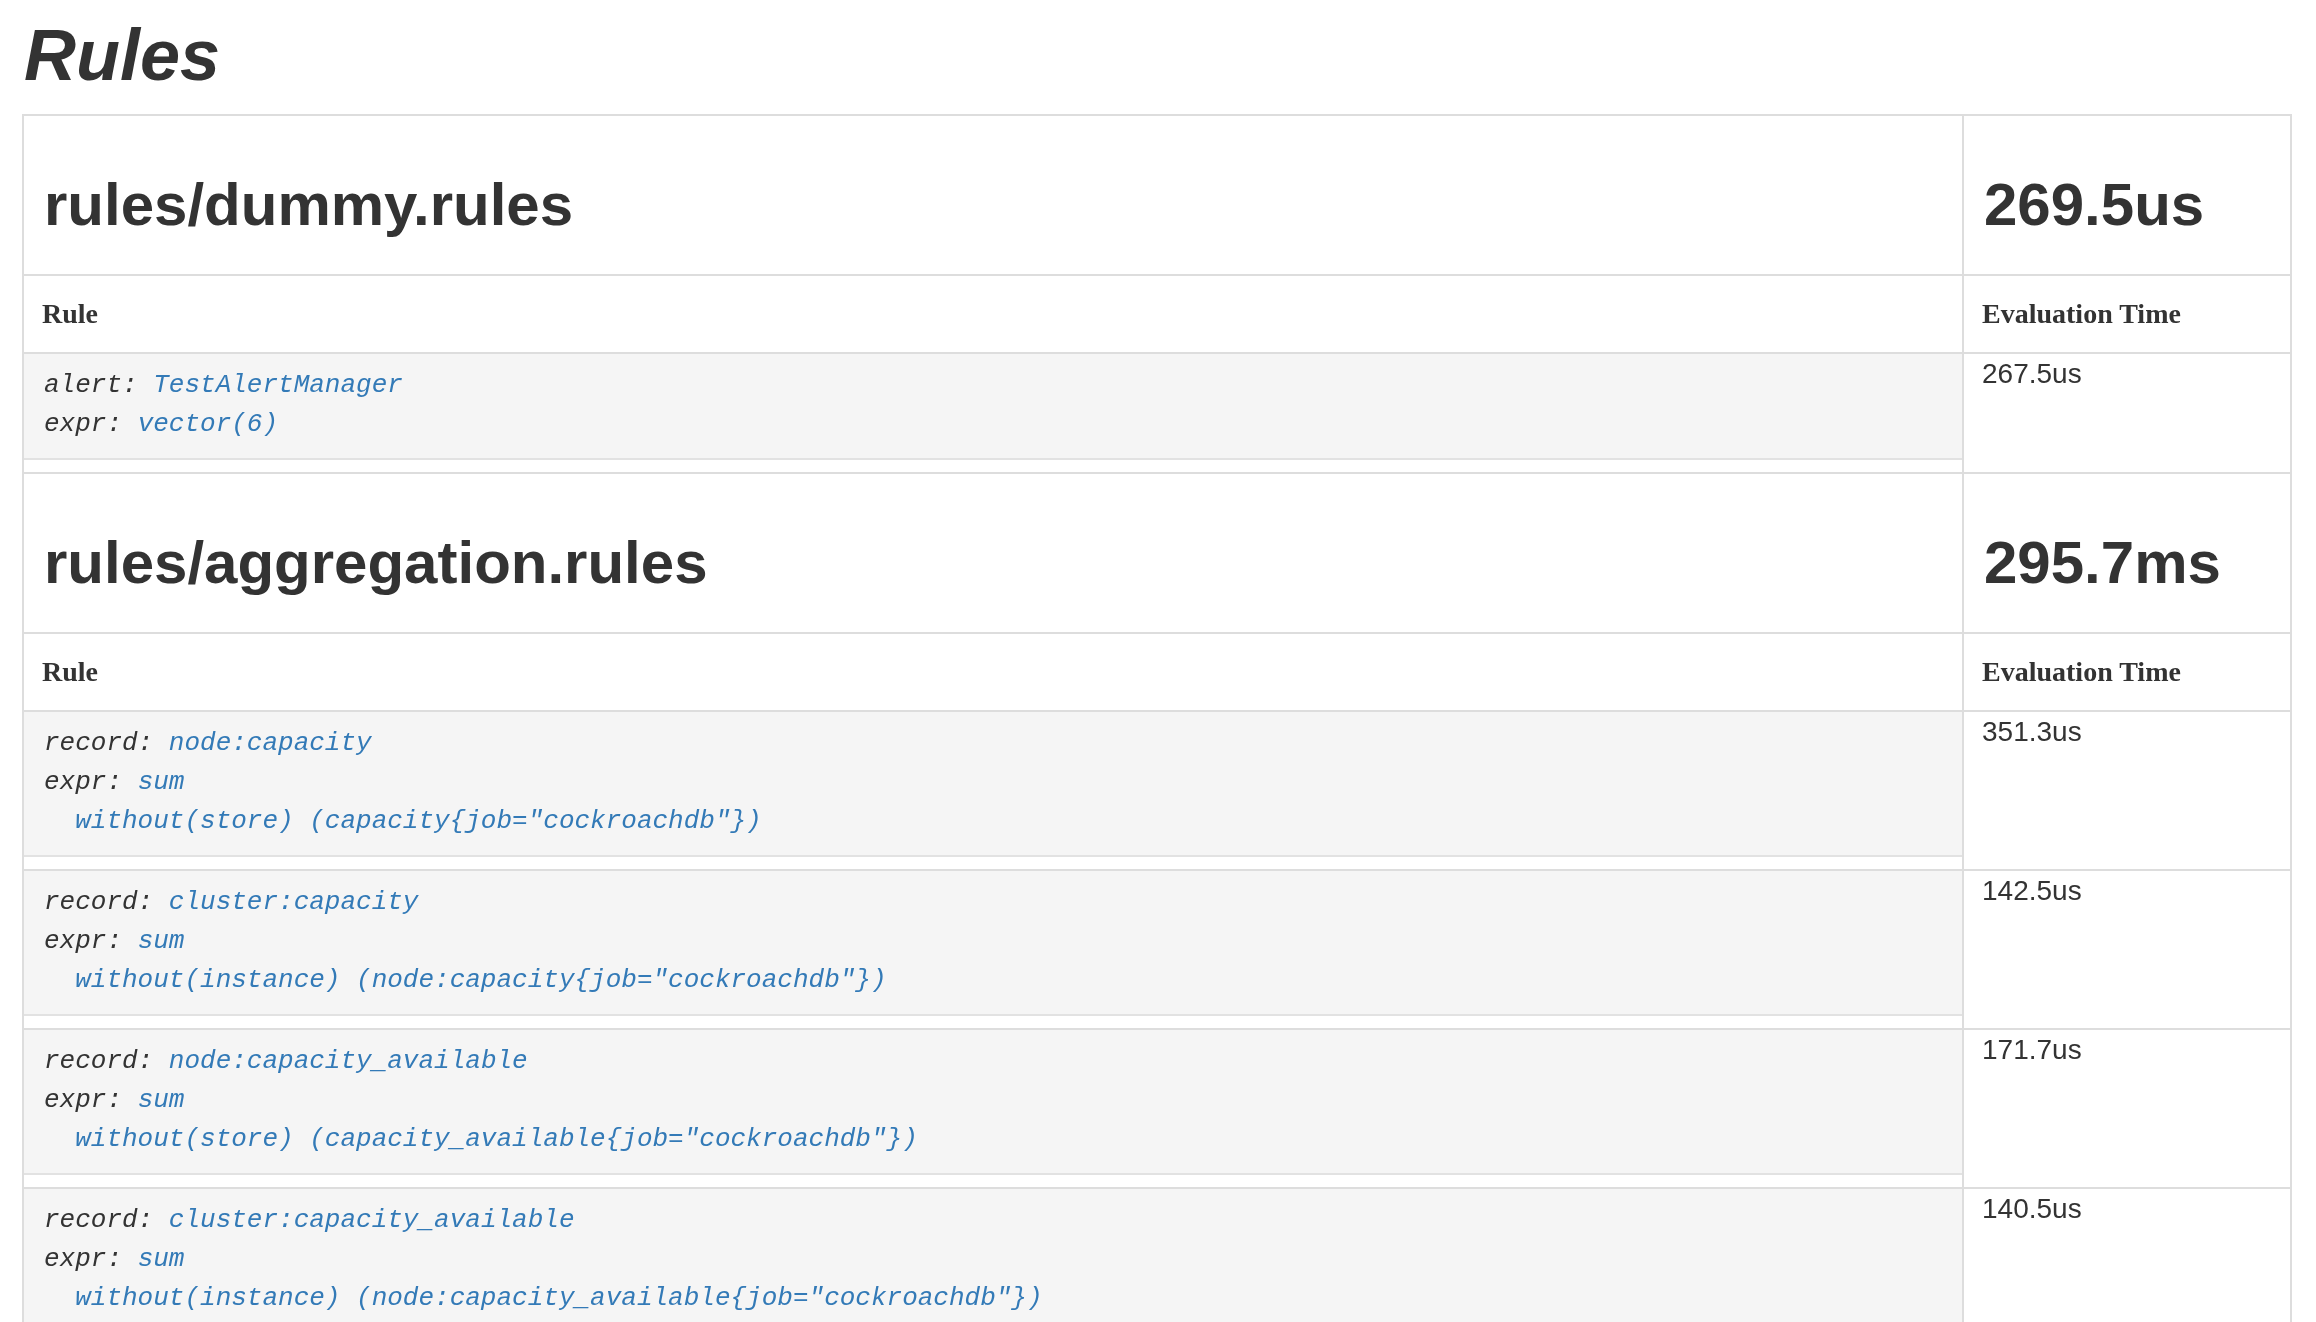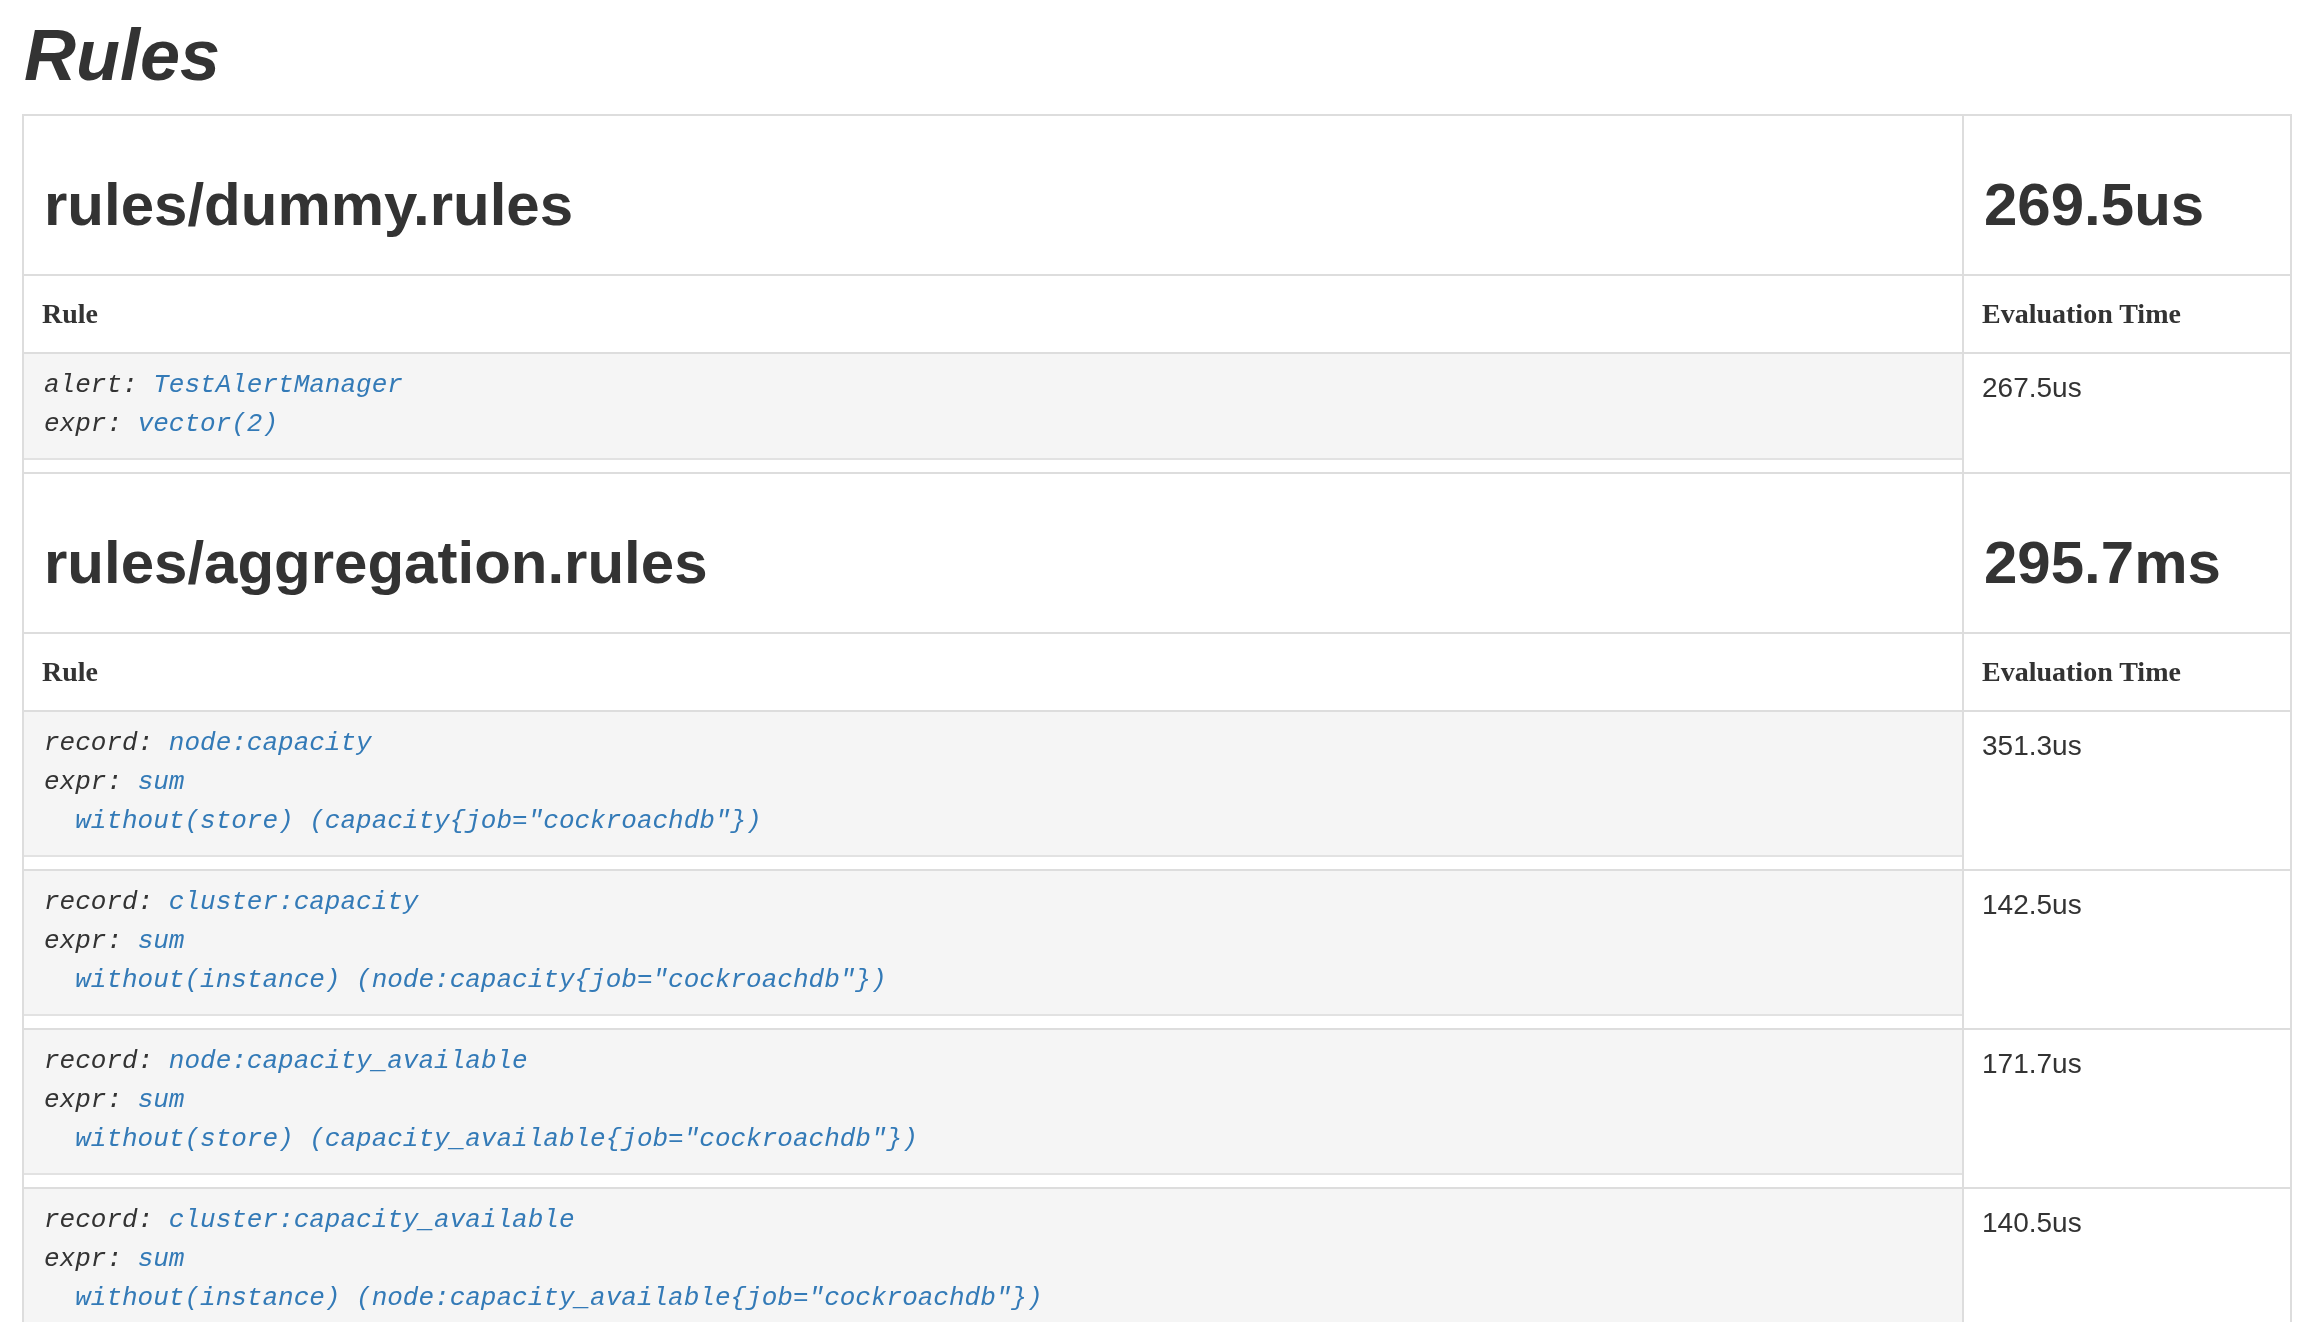--- a/index.html
+++ b/index.html
@@ -79,21 +79,21 @@
     border: 0;
     border-bottom: 2px solid #e2e2e2;
     font-family: "Liberation Mono", "DejaVu Sans Mono", monospace;
     font-size: 26px;
     line-height: 39px;
     color: #333;
     white-space: pre;
     overflow: hidden;
   }
   td.time-cell {
-    padding: 14px 16px 14px 18px;
+    padding: 0 16px 14px 18px;
     font-size: 28px;
     line-height: 40px;
     background: #ffffff;
     white-space: nowrap;
   }
   a.rule-link {
     color: var(--link);
     text-decoration: none;
   }
   pre .kw {
@@ -120,21 +120,21 @@
             <h2>269.5us</h2>
           </td>
         </tr>
         <tr class="cols-header">
           <th>Rule</th>
           <th>Evaluation Time</th>
         </tr>
         <tr class="rule-row">
           <td class="rule-cell">
             <pre><span class="kw">alert: </span><a class="rule-link" href="#">TestAlertManager</a><span class="kw">
-expr: </span><a class="rule-link" href="#">vector(2)</a></pre>
+expr: </span><a class="rule-link" href="#">vector(6)</a></pre>
           </td>
           <td class="time-cell">267.5us</td>
         </tr>
         <tr class="group-header">
           <td class="group-name-cell">
             <h2>rules/aggregation.rules</h2>
           </td>
           <td class="group-time-cell">
             <h2>295.7ms</h2>
           </td>

